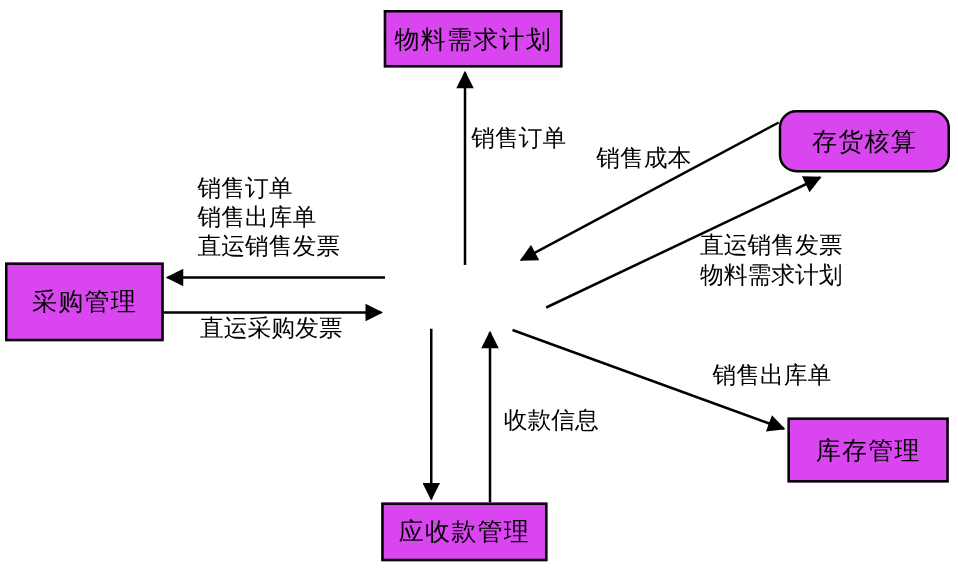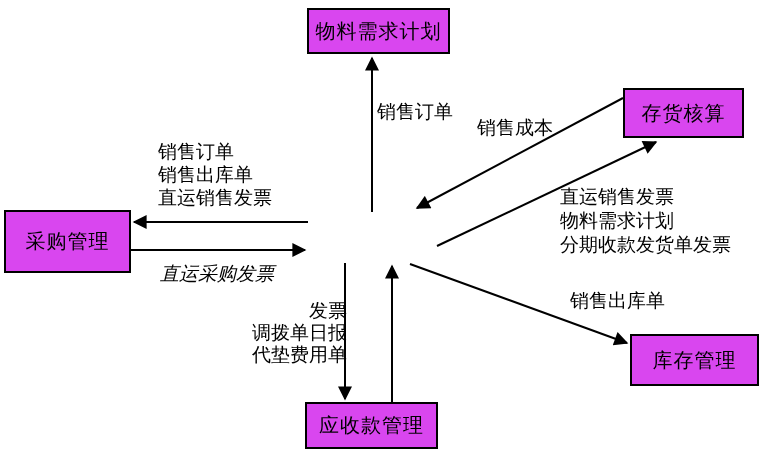--- a/index.html
+++ b/index.html
@@ -63,49 +63,44 @@
     <line x1="308" y1="222" x2="134" y2="222" marker-end="url(#ah)"></line>
     <line x1="130" y1="250" x2="305" y2="250" marker-end="url(#ah)"></line>
     <line x1="437" y1="246" x2="656" y2="142" marker-end="url(#ah)"></line>
     <line x1="345" y1="263" x2="345" y2="399" marker-end="url(#ah)"></line>
     <line x1="392" y1="402" x2="392" y2="266" marker-end="url(#ah)"></line>
     <line x1="410" y1="264" x2="627" y2="343" marker-end="url(#ah)"></line>
   </svg>
 
   <div class="node" style="left:307px; top:8px; width:143px; height:46px;">物料需求计划</div>
 
-  <div class="node" style="left:623px; top:88px; width:121px; height:50px;">存货核算</div>
+  <div class="node" style="left:623px; top:88px; width:137px; height:50px;border-radius:14px;">存货核算</div>
 
   <div class="node" style="left:4px; top:210px; width:127px; height:63px;">采购管理</div>
 
 
   <div class="node" style="left:630px; top:334px; width:129px; height:52px;">库存管理</div>
 
   <div class="node" style="left:305px; top:402px; width:133px; height:47px;">应收款管理</div>
 
   <div class="lbl" style="left:377px; top:100px;">销售订单</div>
 
   <div class="lbl" style="left:477px; top:116px;">销售成本</div>
 
   <div class="lbl" style="left:158px; top:140px;">
     <div>销售订单</div>
     <div>销售出库单</div>
     <div>直运销售发票</div>
   </div>
 
-  <div class="lbl" style="left:160px; top:262px;font-style:italic;">直运采购发票</div>
+  <div class="lbl" style="left:160px; top:252px;">直运采购发票</div>
 
   <div class="lbl" style="left:560px; top:185px; line-height:24px;">
     <div>直运销售发票</div>
     <div>物料需求计划</div>
-    <div>分期收款发货单发票</div>
   </div>
 
-  <div class="lbl right" style="left:242px; top:300px; width:105px; line-height:22px;">
-    <div>发票</div>
-    <div>调拨单日报</div>
-    <div>代垫费用单</div>
-  </div>
 
+  <div class="lbl" style="left:403px; top:325px;">收款信息</div>
 
   <div class="lbl" style="left:570px; top:289px;font-family:Liberation Serif, serif;">销售出库单</div>
 
 </div>
 
 </body></html>

